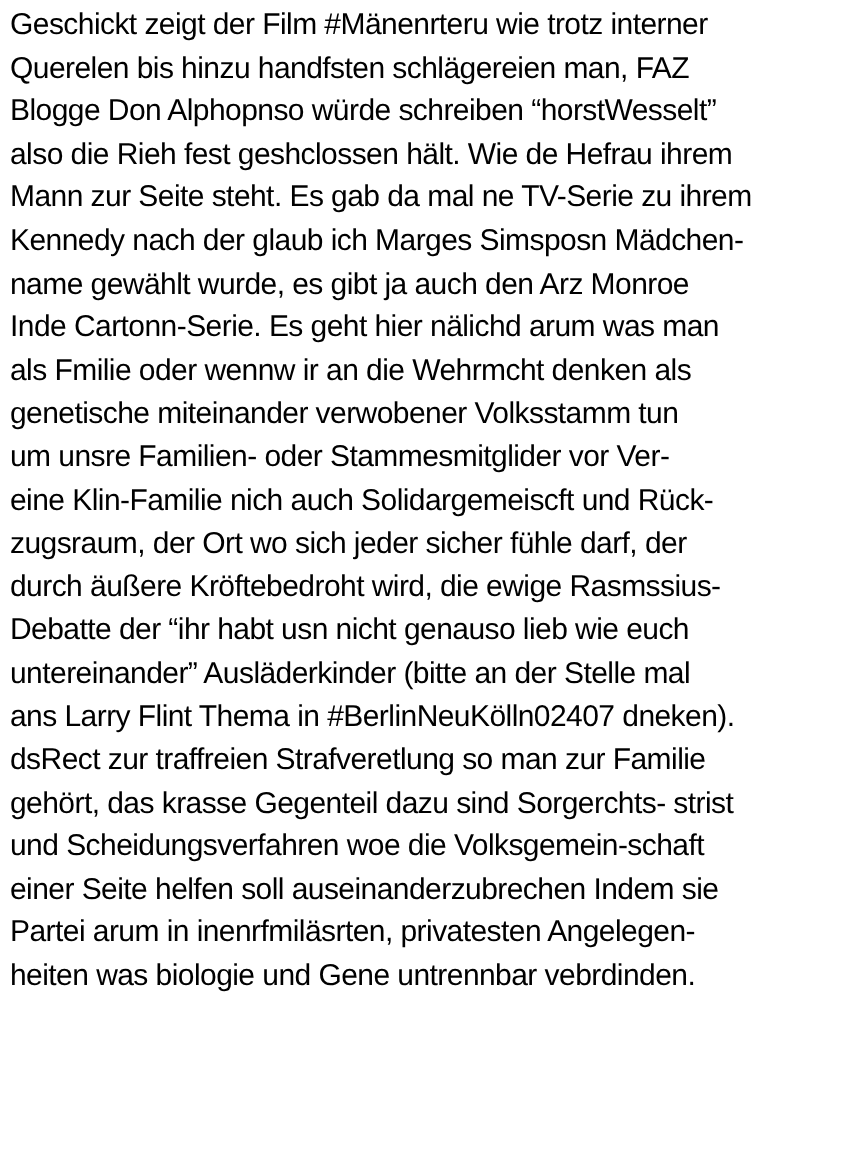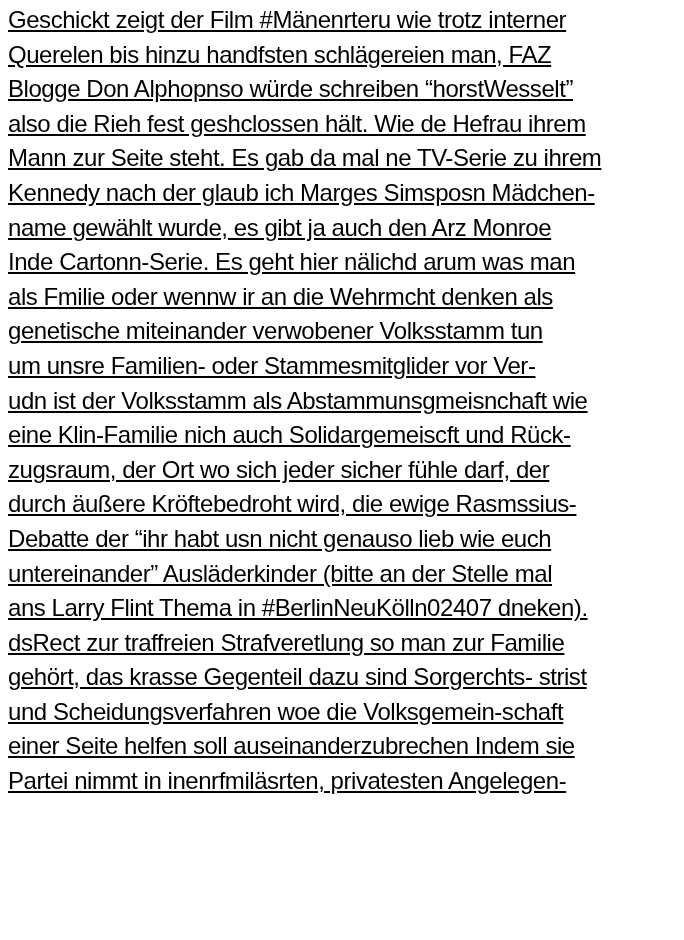--- a/index.html
+++ b/index.html
@@ -21,45 +21,44 @@
     font-size: 24px;
     font-weight: 400;
     color: #000000;
     letter-spacing: -0.45px;
   }
   .text-line {
     white-space: pre;
     line-height: 34.6px;
     height: 34.6px;
     overflow: visible;
-    text-decoration: underline;
   }
 </style>
 </head>
 <body>
 
 <div class="page">
   <div class="text-block">
       <div class="text-line">Geschickt zeigt der Film #Mänenrteru wie trotz interner</div>
       <div class="text-line">Querelen bis hinzu handfsten schlägereien man, FAZ</div>
       <div class="text-line">Blogge Don Alphopnso würde schreiben “horstWesselt”</div>
       <div class="text-line">also die Rieh fest geshclossen hält. Wie de Hefrau ihrem</div>
       <div class="text-line">Mann zur Seite steht. Es gab da mal ne TV-Serie zu ihrem</div>
       <div class="text-line">Kennedy nach der glaub ich Marges Simsposn Mädchen-</div>
       <div class="text-line">name gewählt wurde, es gibt ja auch den Arz Monroe</div>
       <div class="text-line">Inde Cartonn-Serie. Es geht hier nälichd arum was man</div>
       <div class="text-line">als Fmilie oder wennw ir an die Wehrmcht denken als</div>
       <div class="text-line">genetische miteinander verwobener Volksstamm tun</div>
       <div class="text-line">um unsre Familien- oder Stammesmitglider vor Ver-</div>
-      <div class="text-line">udn ist der Volksstamm als Abstammunsgmeisnchaft wie</div>
       <div class="text-line">eine Klin-Familie nich auch Solidargemeiscft und Rück-</div>
       <div class="text-line">zugsraum, der Ort wo sich jeder sicher fühle darf, der</div>
       <div class="text-line">durch äußere Kröftebedroht wird, die ewige Rasmssius-</div>
       <div class="text-line">Debatte der “ihr habt usn nicht genauso lieb wie euch</div>
       <div class="text-line">untereinander” Ausläderkinder (bitte an der Stelle mal</div>
       <div class="text-line">ans Larry Flint Thema in #BerlinNeuKölln02407 dneken).</div>
       <div class="text-line">dsRect zur traffreien Strafveretlung so man zur Familie</div>
       <div class="text-line">gehört, das krasse Gegenteil dazu sind Sorgerchts- strist</div>
       <div class="text-line">und Scheidungsverfahren woe die Volksgemein-schaft</div>
       <div class="text-line">einer Seite helfen soll auseinanderzubrechen Indem sie</div>
-      <div class="text-line">Partei nimmt in inenrfmiläsrten, privatesten Angelegen-</div>
+      <div class="text-line">Partei arum in inenrfmiläsrten, privatesten Angelegen-</div>
+      <div class="text-line">heiten was biologie und Gene untrennbar vebrdinden.</div>
     </div>
 </div>
 
 </body></html>

